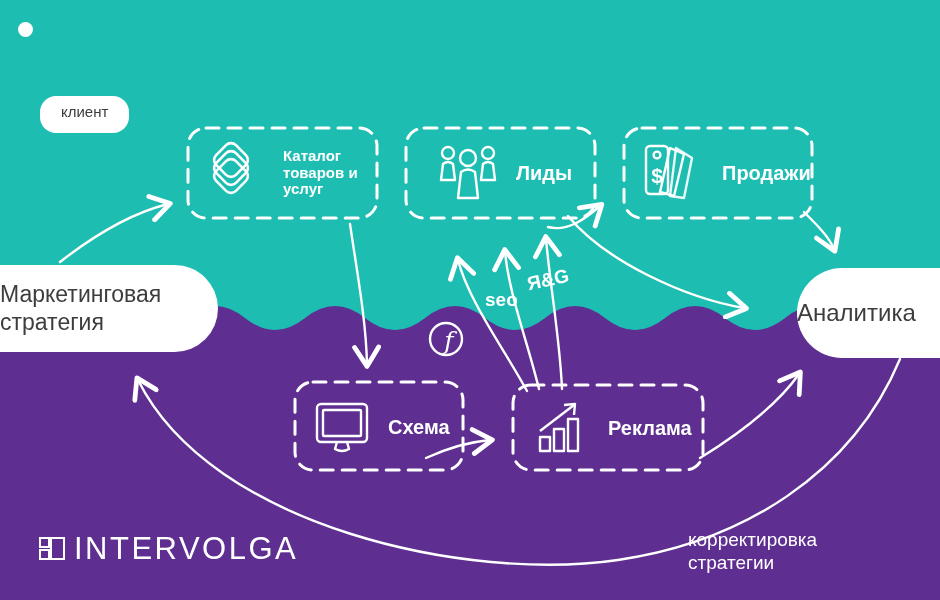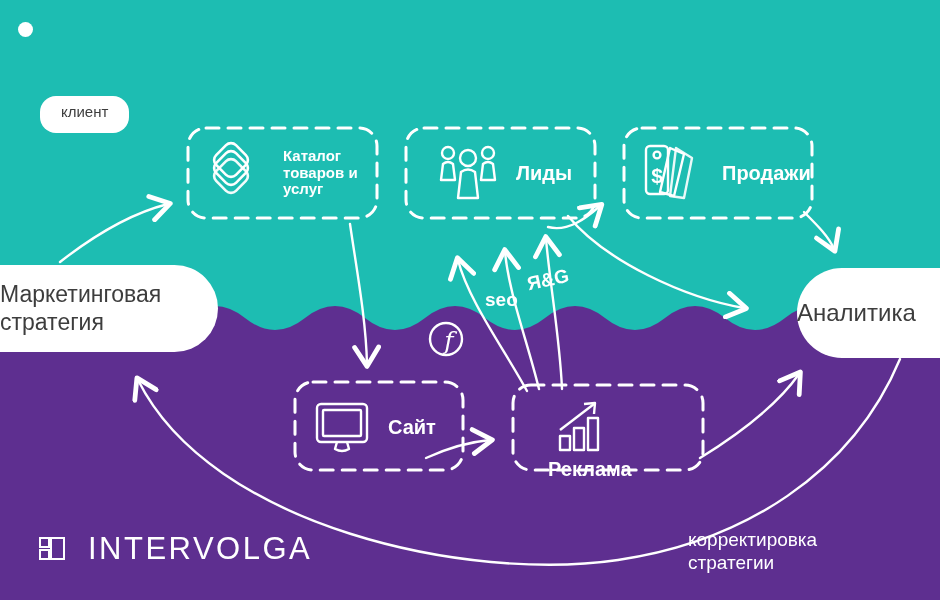--- a/index.html
+++ b/index.html
@@ -34,21 +34,21 @@
   .lbl-sm{font-size:15px;line-height:1.12;width:92px;margin-left:14px;}
   .lbl-lg{font-size:20px;margin-left:16px;white-space:nowrap;}
 
   .channel-label{position:absolute;z-index:3;color:#fff;font-weight:bold;font-size:19px;}
   .ch-seo{left:485px;top:289px;}
   .ch-yg{left:527px;top:269px;transform:rotate(-12deg);}
 
   .note{position:absolute;left:688px;top:528px;z-index:3;color:#fff;font-size:19px;font-weight:300;line-height:1.22;width:180px;}
 
   .footer-logo{position:absolute;left:38px;top:531px;z-index:3;display:flex;align-items:center;color:#fff;}
-  .logo-text{font-size:31px;font-weight:400;letter-spacing:2.5px;margin-left:22px;}
+  .logo-text{font-size:31px;font-weight:400;letter-spacing:2.5px;margin-left:8px;}
 </style>
 </head>
 <body>
 
 <div class="stage">
 
   <svg class="layer z0" viewBox="0 0 940 600">
     <path fill="#5e2f90" d="M0,318 Q35,342 65,318 Q95,294 125,318 Q155,342 185,318 Q215,294 245,318
          Q275,342 305,318 Q335,294 365,318 Q395,342 425,318 Q455,294 485,318
          Q515,342 545,318 Q575,294 605,318 Q635,342 665,318 Q695,294 725,318
@@ -140,24 +140,24 @@
   </div>
 
   <div class="node-content" style="left:312px;top:395px;height:64px;">
     <svg class="node-icon" width="60" height="62" viewBox="0 0 60 62">
       <g fill="none" stroke="#ffffff" stroke-width="2.4" stroke-linejoin="round">
         <rect x="5" y="8" width="50" height="38" rx="4"></rect>
         <rect x="11" y="14" width="38" height="26" rx="1"></rect>
         <path d="M25,46 L23,53 Q30,57 37,53 L35,46"></path>
       </g>
     </svg>
-    <div class="node-label lbl-lg">Сайт</div>
+    <div class="node-label lbl-lg">Схема</div>
   </div>
 
-  <div class="node-content" style="left:532px;top:396px;height:64px;flex-direction:column;">
+  <div class="node-content" style="left:532px;top:396px;height:64px;">
     <svg class="node-icon" width="60" height="62" viewBox="0 0 60 62">
       <g fill="none" stroke="#ffffff" stroke-width="2.4" stroke-linejoin="round">
         <rect x="8" y="40" width="10" height="14"></rect>
         <rect x="22" y="32" width="10" height="22"></rect>
         <rect x="36" y="22" width="10" height="32"></rect>
         <path d="M8,34 L42,8"></path>
         <path d="M32,8 L43,7 L42,18"></path>
       </g>
     </svg>
     <div class="node-label lbl-lg">Реклама</div>

